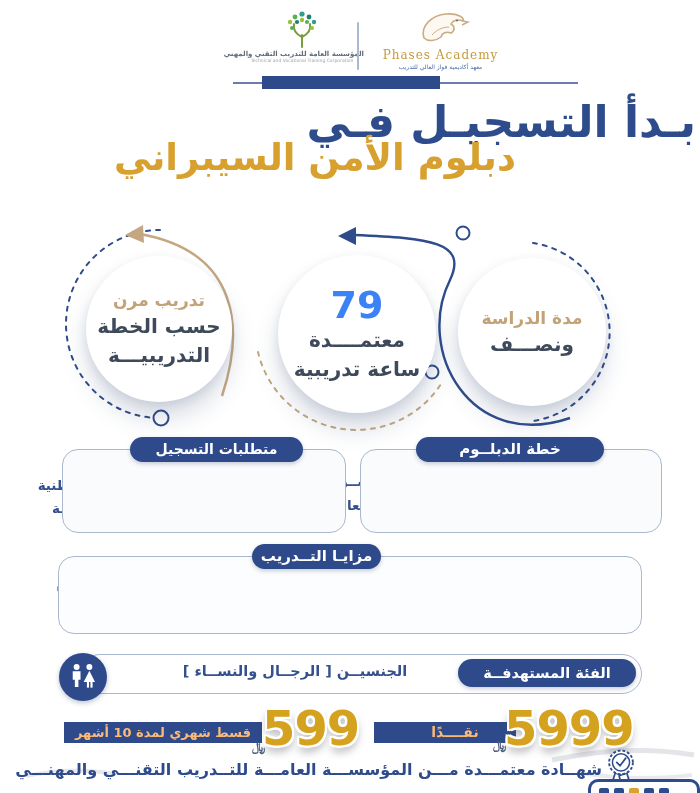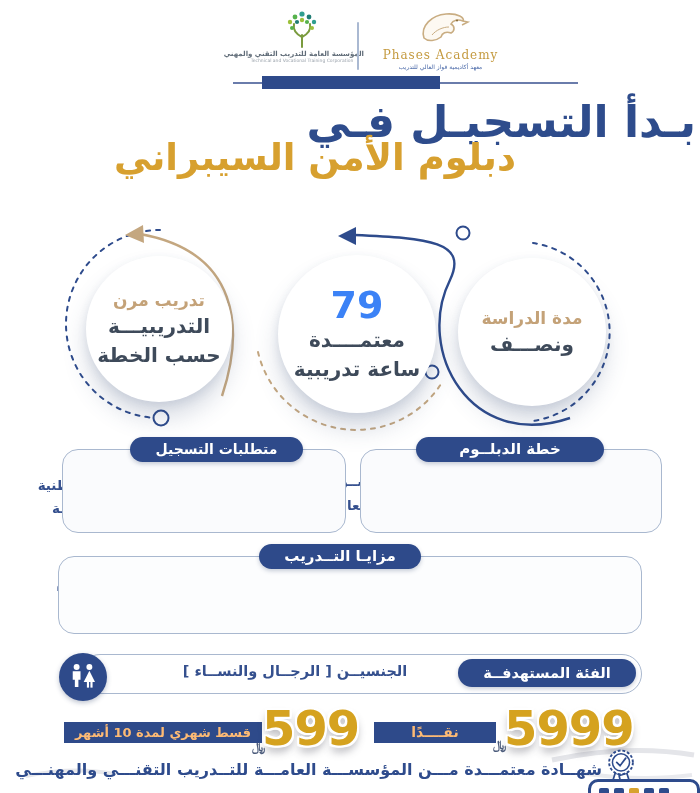--- a/index.html
+++ b/index.html
@@ -40,21 +40,21 @@
   
   .box{position:absolute;border:1.6px solid #a9b8cf;border-radius:16px;background:#fafbfd;z-index:2;}
   .badge{position:absolute;z-index:3;background:#2e4a8a;color:#fff;font-weight:bold;text-align:center;
          border-radius:13px;height:25px;line-height:25px;font-size:15px;direction:rtl;
          box-shadow:0 2px 4px rgba(40,60,100,.25);}
   .box-plan{left:360px;top:449px;width:300px;height:82px;}
   .badge-plan{left:416px;top:437px;width:188px;}
   .box-req{left:62px;top:449px;width:282px;height:82px;}
   .badge-req{left:130px;top:437px;width:173px;font-size:14px;}
   .box-benefits{left:58px;top:556px;width:582px;height:76px;background:#fcfdfe;}
-  .badge-benefits{left:259px;top:544px;width:162px;}
+  .badge-benefits{left:252px;top:544px;width:129px;}
 
   .item{position:absolute;direction:rtl;font-size:13.5px;font-weight:bold;color:#35508e;white-space:nowrap;
         display:flex;align-items:center;gap:6px;}
   .tri{width:0;height:0;border-top:4px solid transparent;border-bottom:4px solid transparent;
        border-right:6px solid #2e4a8a;flex:0 0 auto;}
   .gold-num{color:#d7a02f;}
   .chk{flex:0 0 auto;}
 
   
   .audience-pill{position:absolute;left:80px;top:654px;width:560px;height:38px;background:#fff;
@@ -71,21 +71,21 @@
           text-shadow:-2px -2px 0 #fff,2px -2px 0 #fff,-2px 2px 0 #fff,2px 2px 0 #fff,
                       0 -2px 0 #fff,0 2px 0 #fff,-2px 0 0 #fff,2px 0 0 #fff,
                       0 6px 9px rgba(70,70,85,.45);}
   .amt-cash{left:504px;top:700px;}
   .amt-inst{left:262px;top:700px;}
   .riyal{position:absolute;font-size:12px;font-weight:bold;color:#4a5a7a;z-index:3;}
   .riyal-cash{left:493px;top:738px;}
   .riyal-inst{left:252px;top:740px;}
   .price-bar{position:absolute;height:21px;line-height:21px;background:#2e4a8a;color:#fdba74;
              font-weight:bold;text-align:center;direction:rtl;z-index:1;}
-  .bar-cash{left:374px;top:722px;width:122px;font-size:14px;}
+  .bar-cash{left:374px;top:722px;width:122px;font-size:14px;padding-left:20px;}
   .bar-inst{left:64px;top:722px;width:198px;font-size:13px;}
 
   
   .footer-deco{position:absolute;left:0;top:0;width:700px;height:793px;z-index:0;pointer-events:none;}
   .footer-text{position:absolute;right:98px;top:760px;direction:rtl;white-space:nowrap;
                font-size:16px;font-weight:bold;color:#2e4b8c;z-index:2;}
   .medal{position:absolute;left:602px;top:748px;z-index:2;}
   .kbd-box{position:absolute;left:588px;top:779px;width:106px;height:40px;background:#fff;
            border:3px solid #2e4b8c;border-radius:10px;z-index:2;}
   .kbd-box .key{position:absolute;top:6px;width:10px;height:10px;border-radius:2px;background:#2e4b8c;}
@@ -158,22 +158,22 @@
     <div class="c-head">مدة الدراسة</div>
     <div class="c-line">ونصـــف</div>
   </div>
   <div class="circle c-hours">
     <div class="c-num">79</div>
     <div class="c-line">معتمــــدة</div>
     <div class="c-line">ساعة تدريبية</div>
   </div>
   <div class="circle c-flex">
     <div class="c-head">تدريب مرن</div>
+    <div class="c-line">حسب الخطة</div>
     <div class="c-line">التدريبيـــة</div>
-    <div class="c-line">حسب الخطة</div>
   </div>
 
   <div class="box box-plan"></div>
   <div class="badge badge-plan">خطة الدبلــوم</div>
   <div class="item" style="right:58px;top:473px;">
     <span class="tri"></span>
     <span><span>عــدد الفصــول التدريبية للدبلــوم [ </span><span class="gold-num">9</span><span> فصــول ]</span></span>
   </div>
   <div class="item" style="right:58px;top:497px;">
     <span class="tri"></span>

